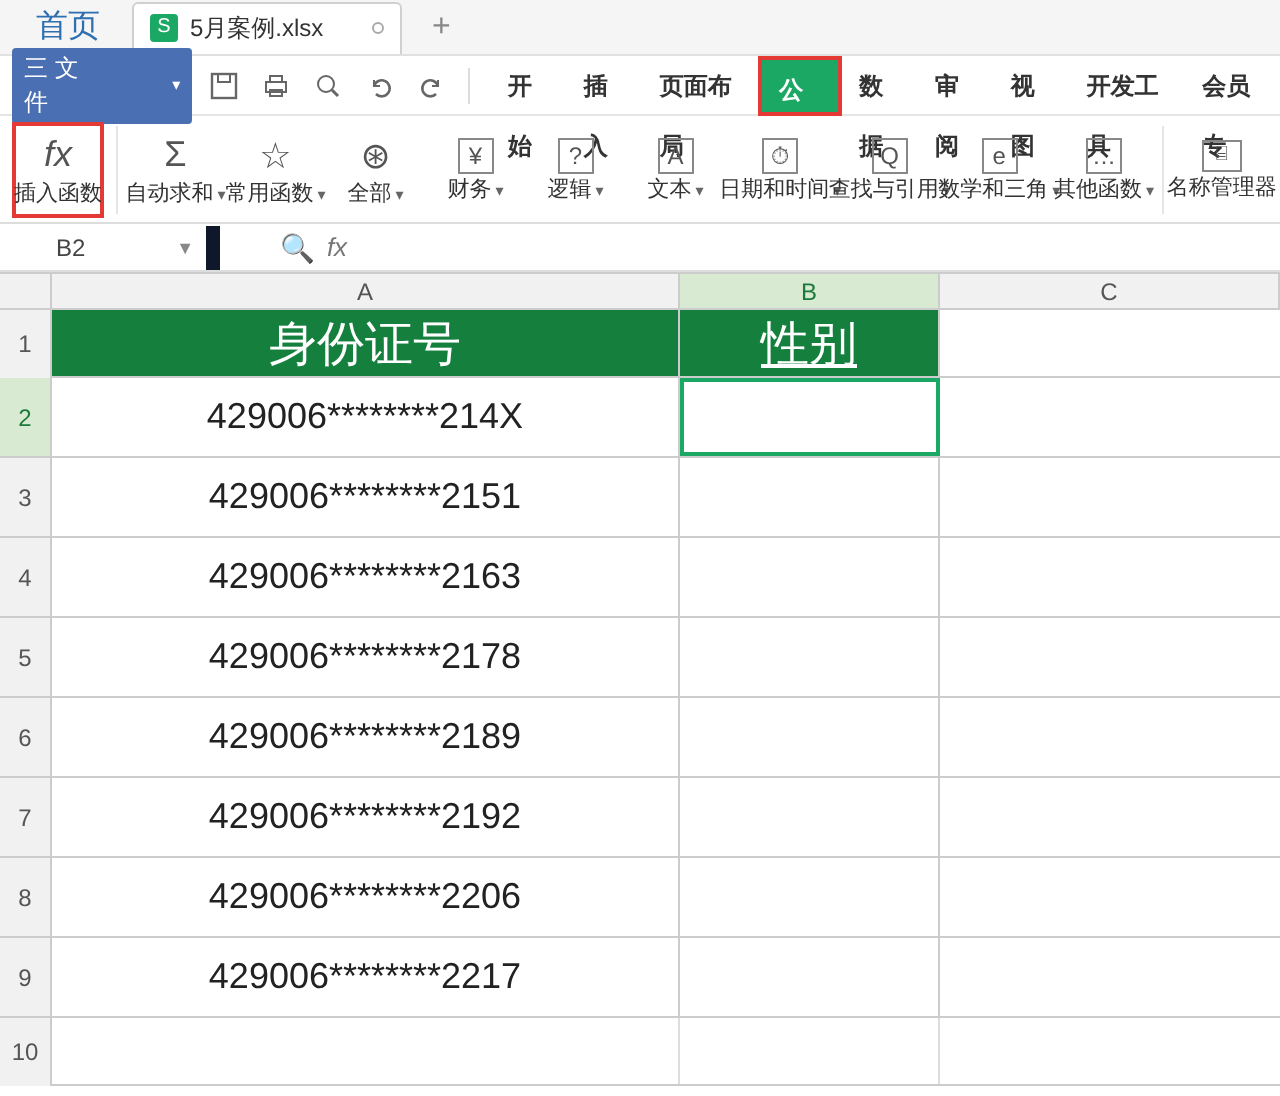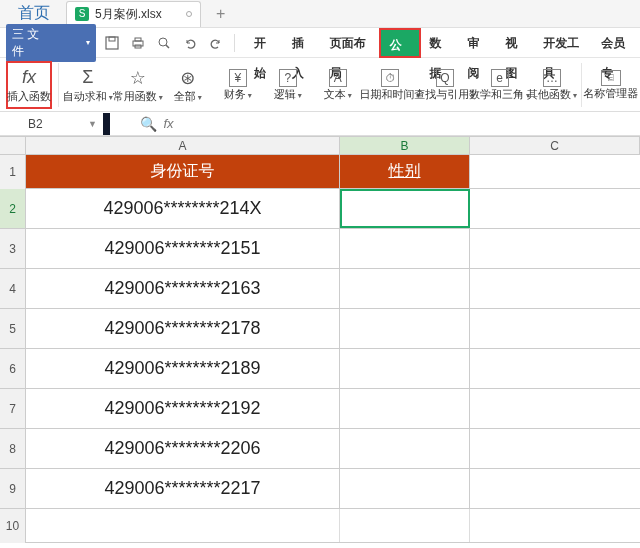--- a/index.html
+++ b/index.html
@@ -49,21 +49,21 @@
   .ch { border-right: 1px solid #ccc; text-align: center; font-size: 12px; color: #555; line-height: 18px; }
   .chA { width: 314px; } .chB { width: 130px; } .chC { flex: 1; }
   .chB.sel { background: #d9ead3; color: #1b7a3a; }
   .rows { }
   .row { display: flex; border-bottom: 1px solid #ccc; }
   .rowh { width: 26px; background: #f1f1f1; border-right: 1px solid #ccc; text-align: center; font-size: 12px; color: #555; display: flex; align-items: center; justify-content: center; }
   .rowh.sel { background: #d9ead3; color: #1b7a3a; }
   .cell { border-right: 1px solid #ccc; display: flex; align-items: center; justify-content: center; font-size: 18px; }
   .cA { width: 314px; } .cB { width: 130px; text-decoration: underline; } .cC { flex: 1; border-right: none; }
   .h1 { height: 34px; }
-  .hd { background: #c2410c; color: #fff; font-size: 16px; font-weight: 400; }
+  .hd { background: #15803d; color: #fff; font-size: 24px; font-weight: 400; }
   .data { height: 40px; font-size: 18px; color: #222; }
   .selcell { border: 2px solid #1ba864; }
   .empty { height: 34px; }
   .row.empty .cell { border-right: 1px solid #ddd; }
   .row.empty .cC { border-right: none; }
 
   svg { display: block; }
 </style>
 </head>
 <body>

